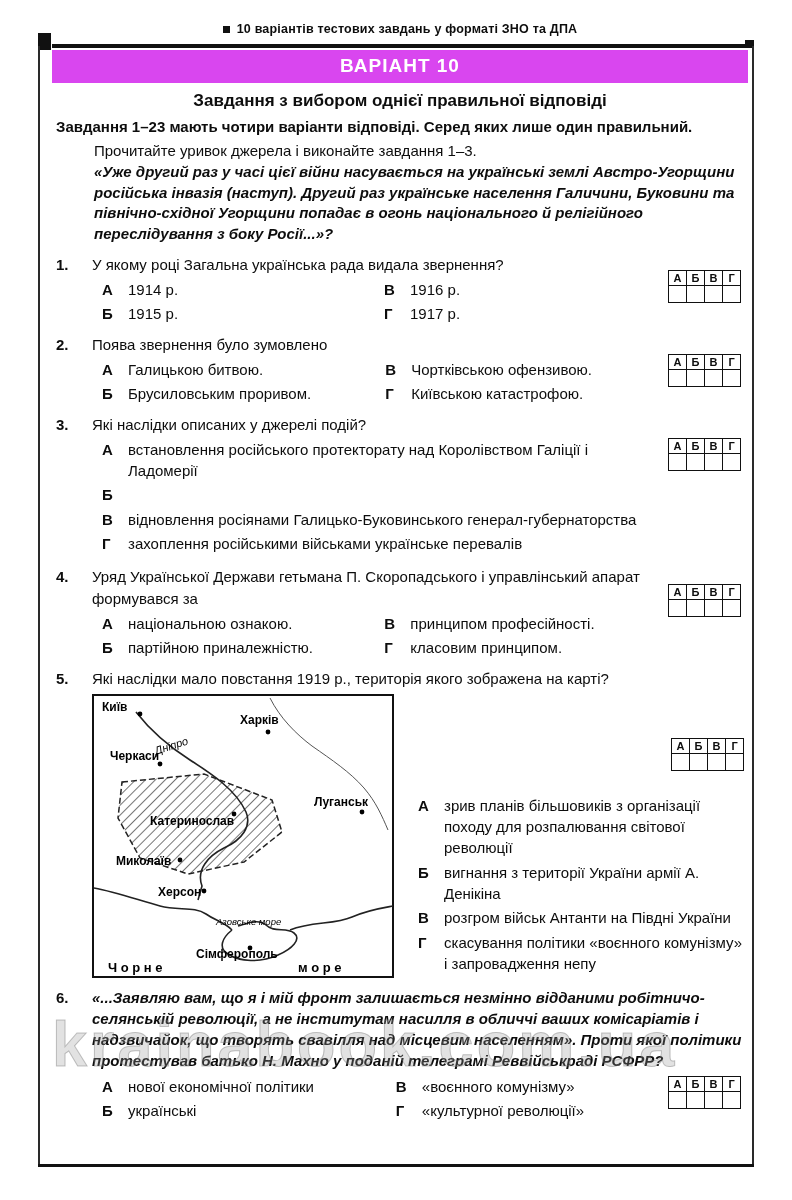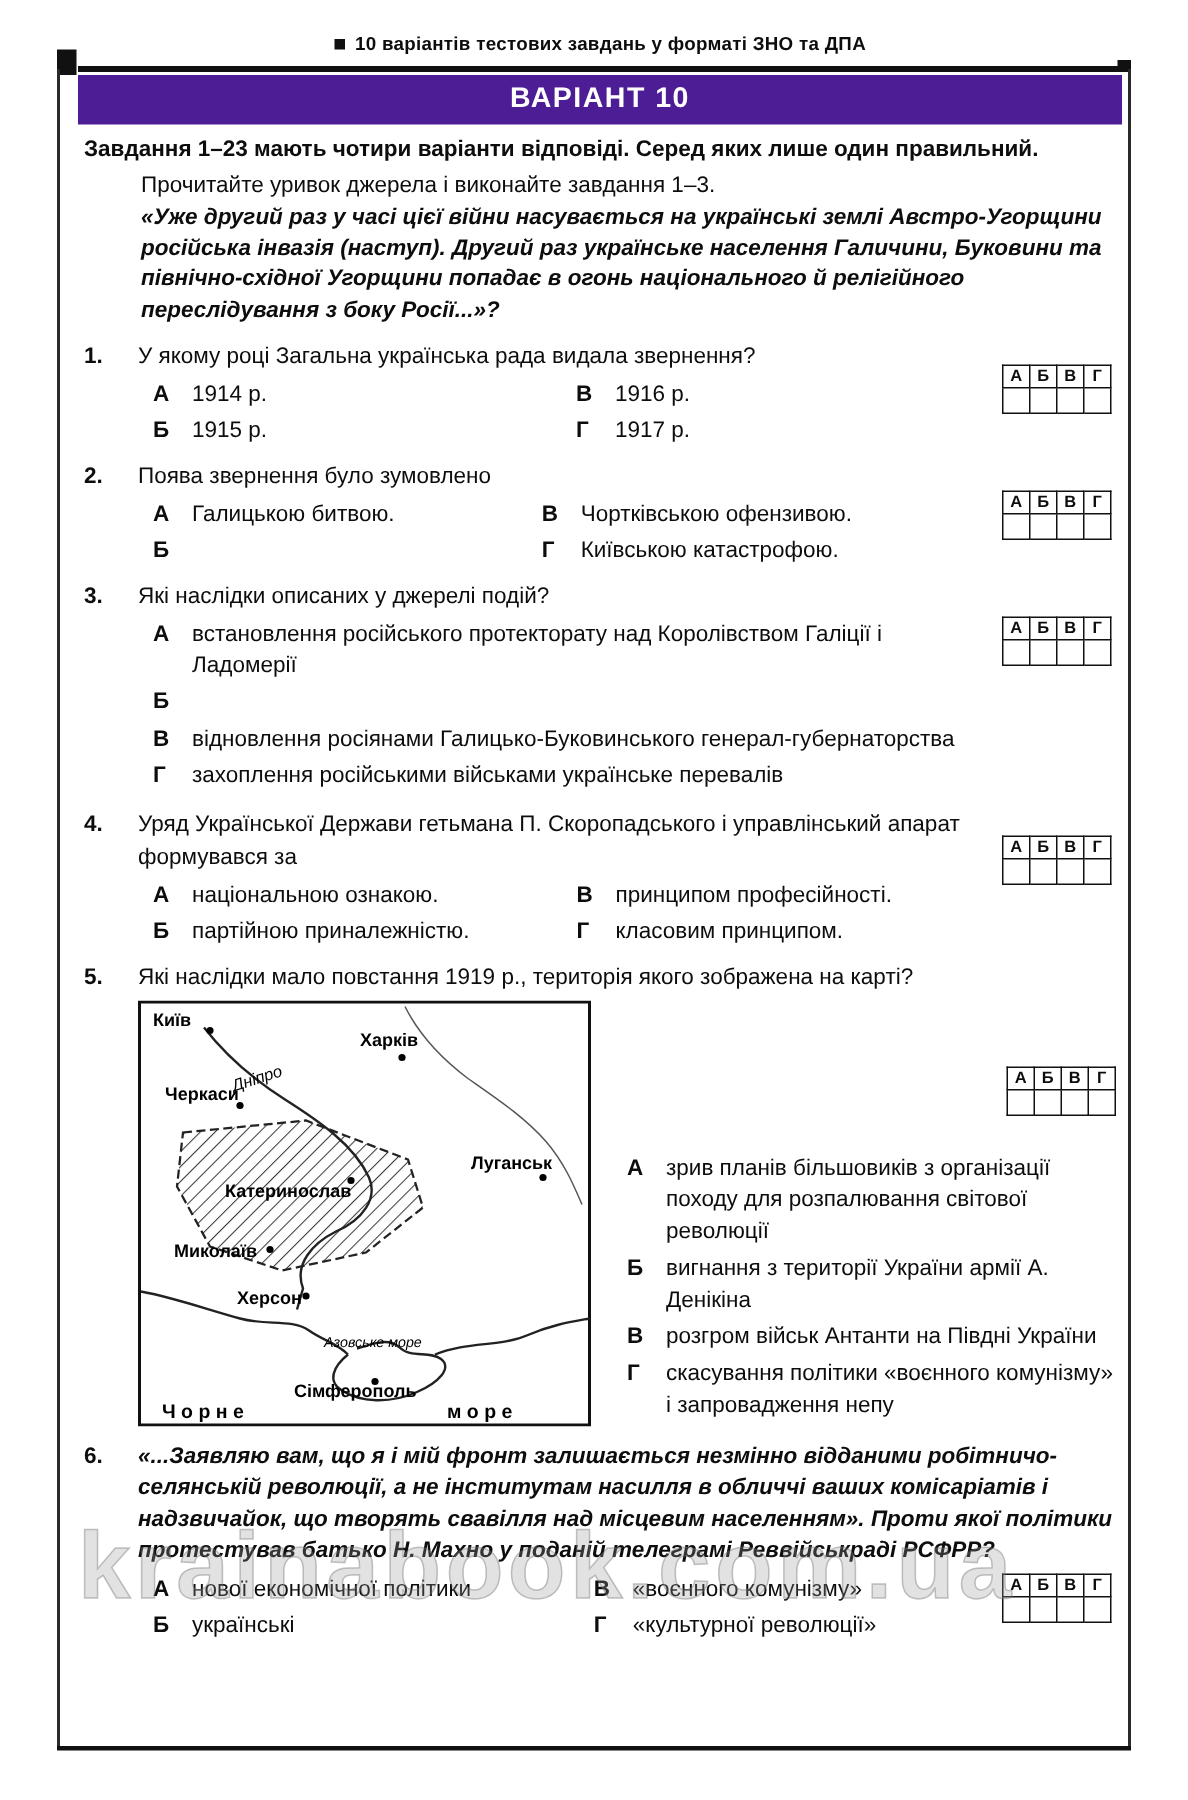--- a/index.html
+++ b/index.html
@@ -14,21 +14,21 @@
   .header-bullet { display:inline-block; width:7px; height:7px; background:#111; margin-right:7px; vertical-align:middle; }
   .top-rule { position:absolute; left:52px; right:46px; top:44px; height:4px; background:#111; }
   .corner-tl { position:absolute; left:38px; top:33px; width:13px; height:17px; background:#111; }
   .corner-tr { position:absolute; right:38px; top:40px; width:9px; height:8px; background:#111; }
   .frame-left  { position:absolute; left:38px;  top:46px; bottom:36px; width:2px; background:#2a2a2a; }
   .frame-right { position:absolute; right:38px; top:46px; bottom:36px; width:2px; background:#2a2a2a; }
   .frame-bottom{ position:absolute; left:38px; right:38px; bottom:33px; height:3px; background:#111; }
   .page-number { position:absolute; left:0; right:0; bottom:6px; text-align:center; font-size:16px; }
 
   .banner {
-    margin:14px -4px 8px -4px; background:#4c1d95; color:#fff; text-align:center;
+    margin:14px -4px 8px -4px; background:#d946ef; color:#fff; text-align:center;
     font-weight:700; font-size:19px; letter-spacing:1px; padding:5px 0 6px 0;
   }
   .part-title { text-align:center; font-size:22px; font-weight:400; margin:6px 0 2px 0; }
   .section-title { text-align:center; font-size:17px; font-weight:700; margin:2px 0 7px 0; }
   .intro { font-weight:700; font-size:15px; margin:0 0 7px 0; }
   .instruction { font-size:15px; margin:0 0 3px 38px; }
   .quote {
     font-size:15px; font-weight:700; font-style:italic; line-height:1.38;
     margin:0 0 9px 38px;
   }
@@ -83,20 +83,21 @@
   <div class="frame-bottom"></div>
 
   <div class="content">
 
     <div class="header-row">
       <span class="header-bullet"></span><span>10 варіантів тестових завдань у форматі ЗНО та ДПА</span>
     </div>
 
     <div class="banner">ВАРІАНТ 10</div>
 
+    <div class="section-title">Завдання з вибором однієї правильної відповіді</div>
     <div class="intro">Завдання 1–23 мають чотири варіанти відповіді. Серед яких лише один правильний.</div>
     <div class="instruction">Прочитайте уривок джерела і виконайте завдання 1–3.</div>
     <div class="quote">«Уже другий раз у часі цієї війни насувається на українські землі Австро-Угорщини російська інвазія (наступ). Другий раз українське населення Галичини, Буковини та північно-східної Угорщини попадає в огонь національного й релігійного переслідування з боку Росії...»?</div>
 
     <div class="question">
       <div class="qnum">1.</div>
       <div class="qbody pad">
         <div class="stem">У якому році Загальна українська рада видала звернення?</div>
         <div class="opts-2col">
           <div class="opt">
@@ -143,20 +144,21 @@
       <div class="qnum">2.</div>
       <div class="qbody pad">
         <div class="stem">Поява звернення було зумовлено</div>
         <div class="opts-2col">
           <div class="opt">
               <span class="letter">А</span>
               <span>Галицькою битвою.</span>
             </div>
           <div class="opt">
               <span class="letter">Б</span>
+              <span>Брусиловським проривом.</span>
             </div>
           <div class="opt">
               <span class="letter">В</span>
               <span>Чортківською офензивою.</span>
             </div>
           <div class="opt">
               <span class="letter">Г</span>
               <span>Київською катастрофою.</span>
             </div>
         </div>

